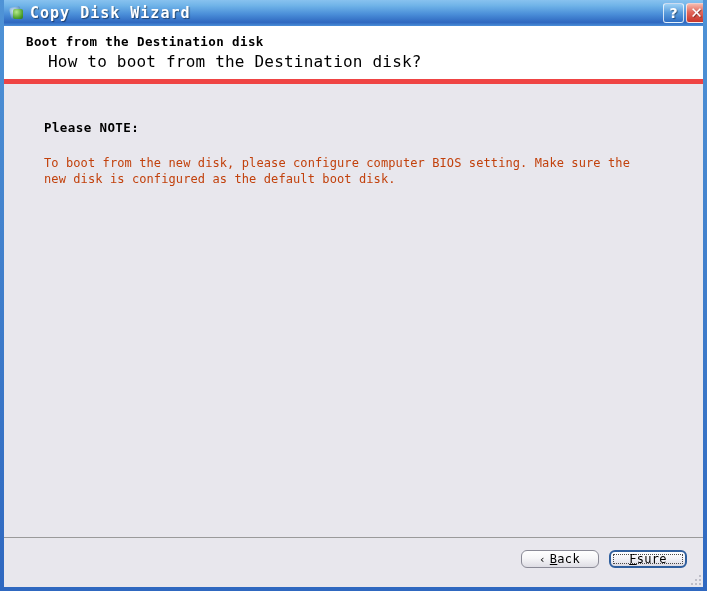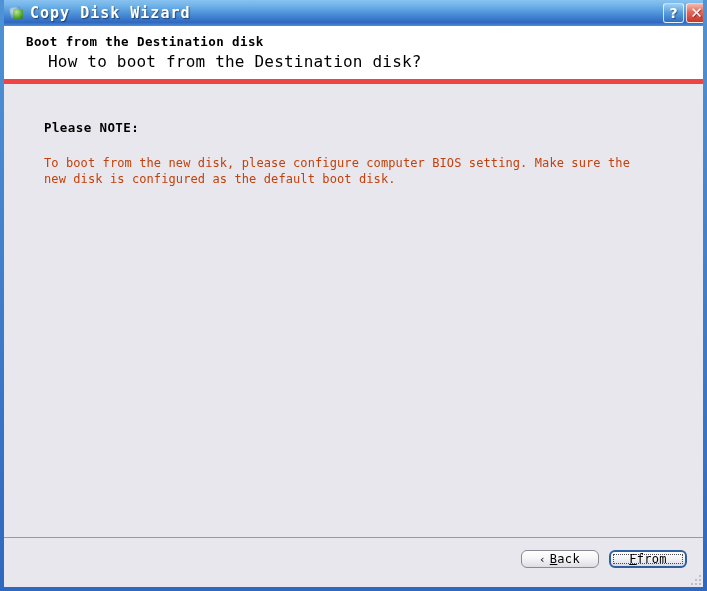--- a/index.html
+++ b/index.html
@@ -256,21 +256,21 @@
 
   <div class="footer">
     <div class="footer-buttons">
 
       <div class="btn">
         <span class="btn-label"><span class="chev">‹</span><span class="mnemonic">B</span><span>ack</span></span>
       </div>
 
       <div class="btn default">
         <span class="focus-rect"></span>
-        <span class="btn-label"><span class="mnemonic">F</span><span>from</span></span>
+        <span class="btn-label"><span class="mnemonic">F</span><span>sure</span></span>
       </div>
 
 
     </div>
   </div>
 
   <div class="grip">
       <i style="right: 0px; bottom: 8px;"></i>
       <i style="right: 0px; bottom: 4px;"></i>
       <i style="right: 4px; bottom: 4px;"></i>

